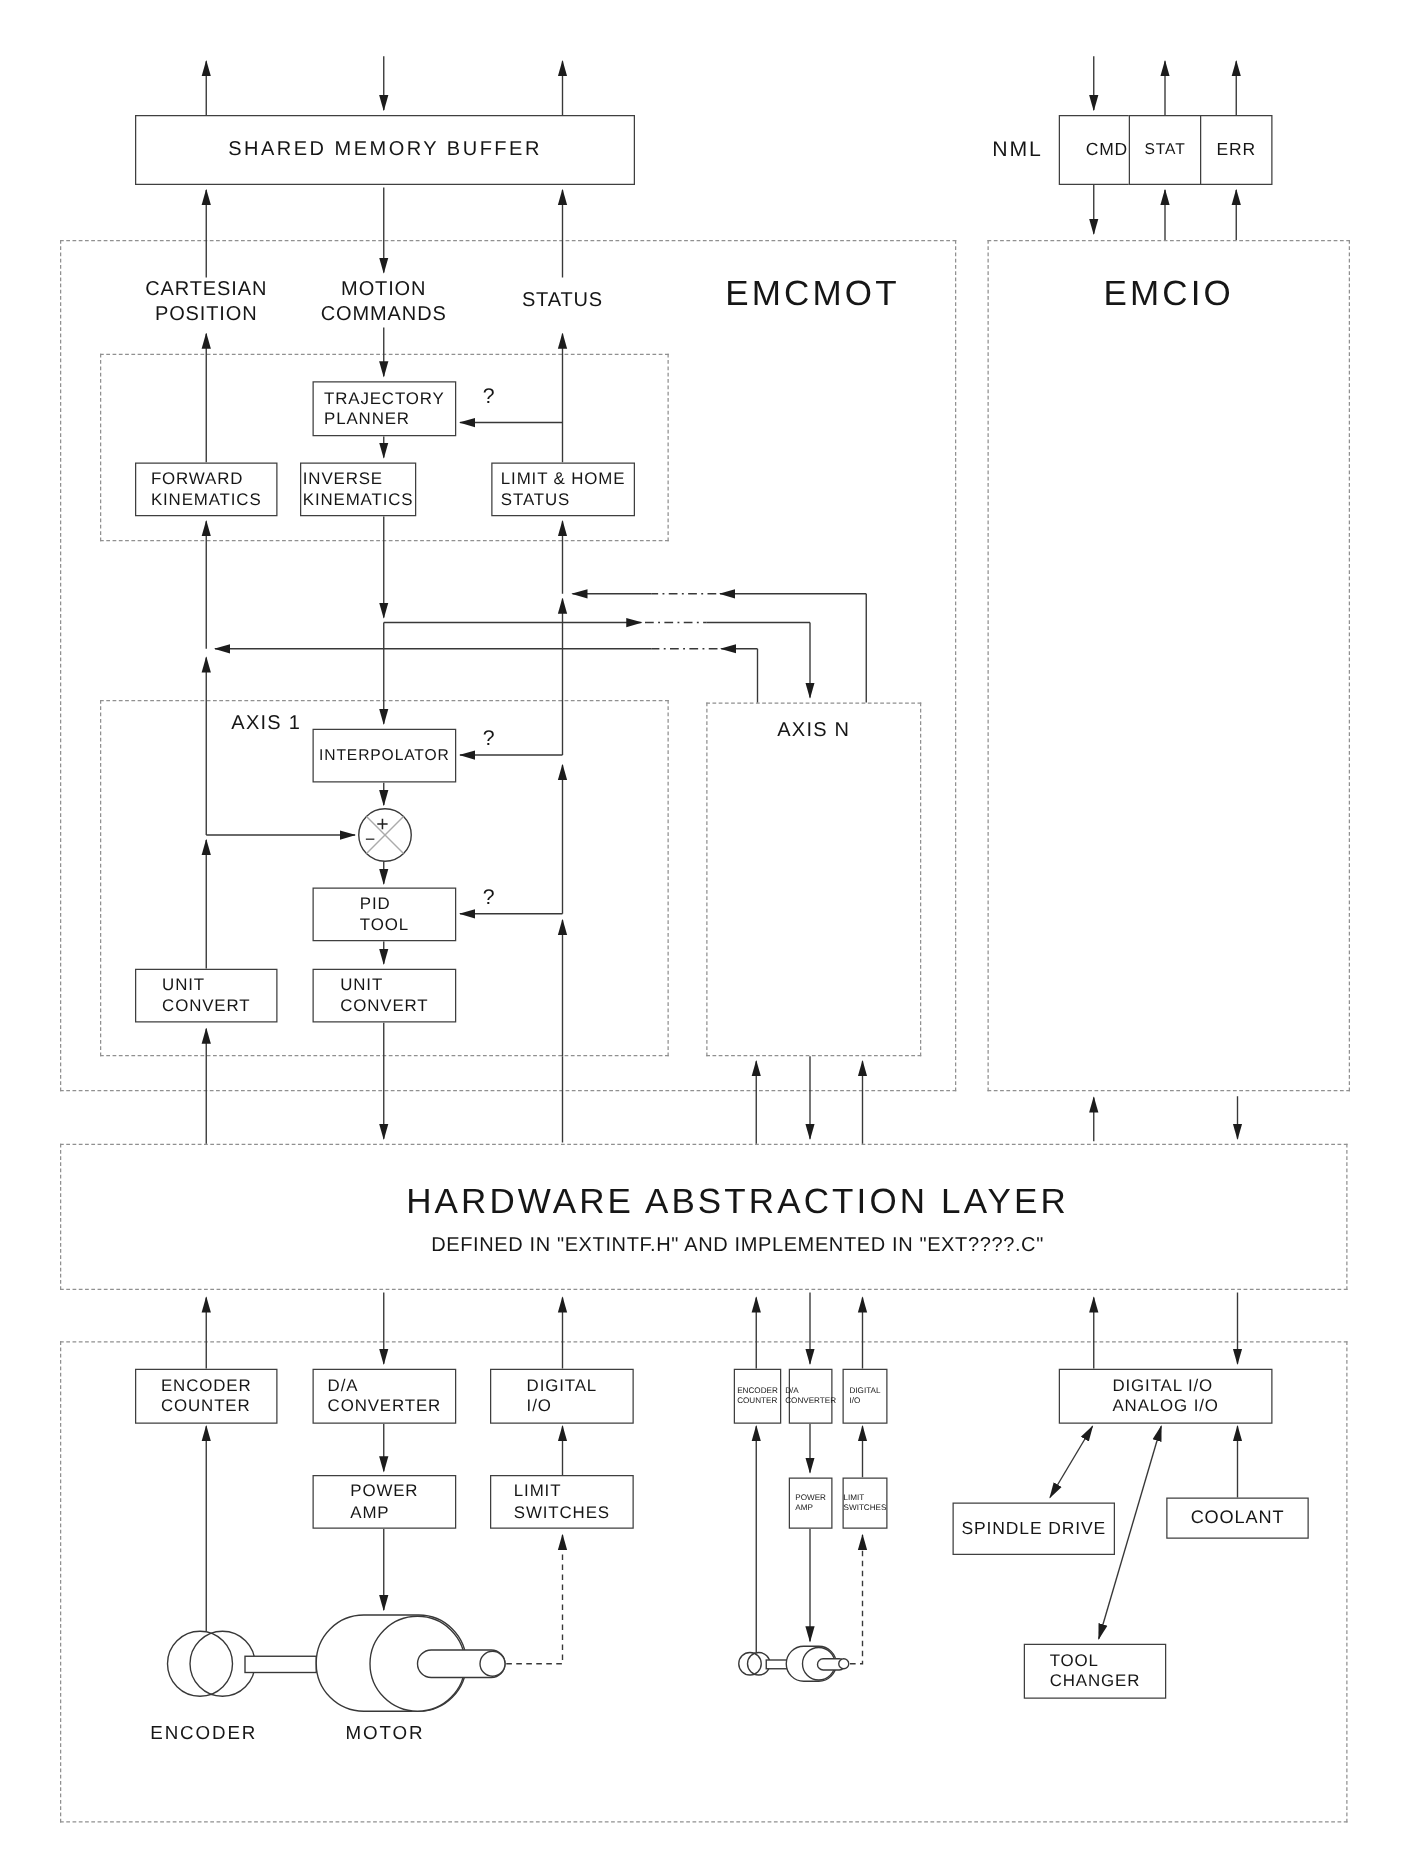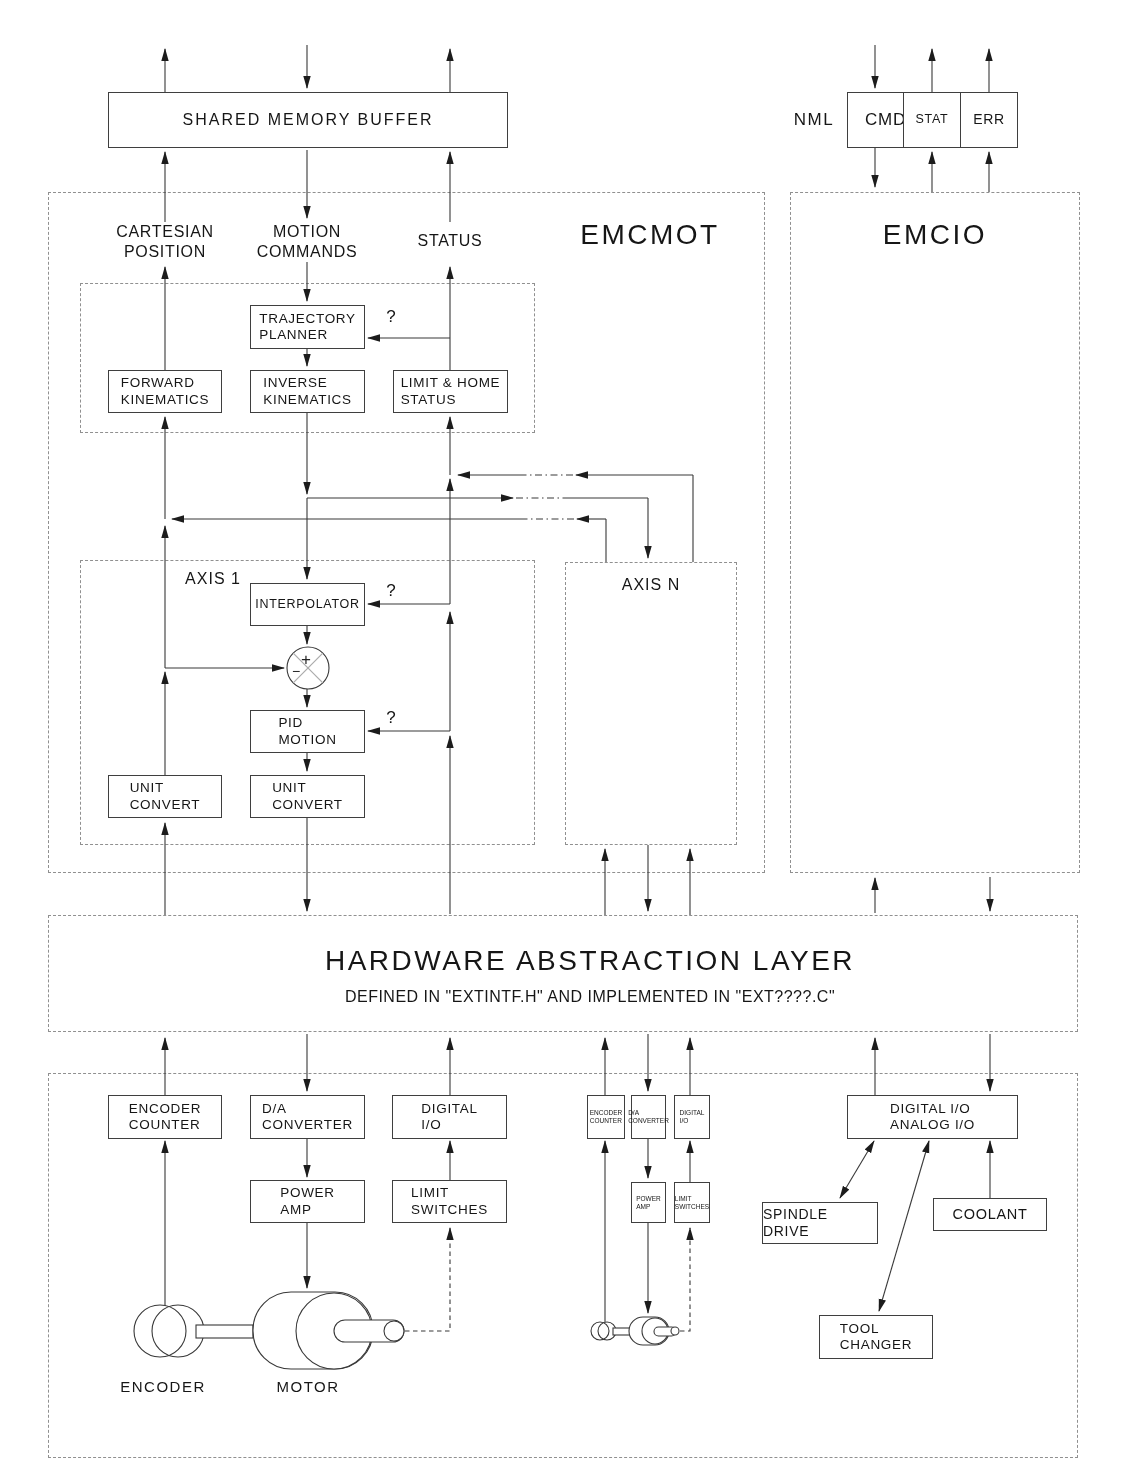--- a/index.html
+++ b/index.html
@@ -173,36 +173,36 @@
       <circle class="shn" cx="607" cy="1331" r="9"></circle>
       <rect class="sh" x="613" y="1328" width="18" height="7"></rect>
       <rect class="sh" x="629" y="1317" width="40" height="28" rx="14" ry="14"></rect>
       <circle class="sh" cx="655" cy="1331" r="13"></circle>
       <rect class="sh" x="654" y="1327" width="22" height="9" rx="4.5" ry="4.5"></rect>
       <circle class="sh" cx="675" cy="1331" r="4"></circle>
     </g>
   </svg>
 
   <div class="box" style="left:108px;top:92px;width:400px;height:56px;font-size:16px;letter-spacing:2px">SHARED MEMORY BUFFER</div>
-  <div class="box" style="left:847px;top:92px;width:77px;height:56px;font-size:17px">CMD</div>
+  <div class="box" style="left:847px;top:92px;width:77px;height:56px;font-size:14px">CMD</div>
   <div class="box" style="left:903px;top:92px;width:58px;height:56px;font-size:12.5px">STAT</div>
   <div class="box" style="left:960px;top:92px;width:58px;height:56px;font-size:14px">ERR</div>
 
   <div class="box" style="left:250px;top:305px;width:115px;height:44px">TRAJECTORY
 PLANNER</div>
   <div class="box" style="left:108px;top:370px;width:114px;height:43px">FORWARD
 KINEMATICS</div>
-  <div class="box" style="left:250px;top:370px;width:115px;height:43px">INVERSE
+  <div class="box" style="left:240px;top:370px;width:93px;height:43px">INVERSE
 KINEMATICS</div>
   <div class="box" style="left:393px;top:370px;width:115px;height:43px">LIMIT &amp; HOME
 STATUS</div>
 
   <div class="box" style="left:250px;top:583px;width:115px;height:43px;font-size:12.5px">INTERPOLATOR</div>
   <div class="box" style="left:250px;top:710px;width:115px;height:43px">PID
-MOTION</div>
+TOOL</div>
   <div class="box" style="left:108px;top:775px;width:114px;height:43px">UNIT
 CONVERT</div>
   <div class="box" style="left:250px;top:775px;width:115px;height:43px">UNIT
 CONVERT</div>
 
   <div class="box" style="left:108px;top:1095px;width:114px;height:44px">ENCODER
 COUNTER</div>
   <div class="box" style="left:250px;top:1095px;width:115px;height:44px">D/A
 CONVERTER</div>
   <div class="box" style="left:392px;top:1095px;width:115px;height:44px">DIGITAL
@@ -218,21 +218,21 @@
 CONVERTER</div>
   <div class="box mini" style="left:674px;top:1095px;width:36px;height:44px">DIGITAL
 I/O</div>
   <div class="box mini" style="left:631px;top:1182px;width:35px;height:41px">POWER
 AMP</div>
   <div class="box mini" style="left:674px;top:1182px;width:36px;height:41px">LIMIT
 SWITCHES</div>
 
   <div class="box" style="left:847px;top:1095px;width:171px;height:44px">DIGITAL I/O
 ANALOG I/O</div>
-  <div class="box" style="left:762px;top:1202px;width:116px;height:42px;font-size:14px">SPINDLE DRIVE</div>
+  <div class="box" style="left:762px;top:1202px;width:130px;height:42px;font-size:14px">SPINDLE DRIVE</div>
   <div class="box" style="left:933px;top:1198px;width:114px;height:33px;font-size:14.5px">COOLANT</div>
   <div class="box" style="left:819px;top:1315px;width:114px;height:44px">TOOL
 CHANGER</div>
 
   <div class="lbl" style="left:786px;top:110px;width:56px;height:20px;font-size:17px;letter-spacing:1.5px">NML</div>
   <div class="lbl" style="left:105px;top:224px;width:120px;height:36px">CARTESIAN
 POSITION</div>
   <div class="lbl" style="left:247px;top:224px;width:120px;height:36px">MOTION
 COMMANDS</div>
   <div class="lbl" style="left:396px;top:231px;width:108px;height:20px">STATUS</div>

